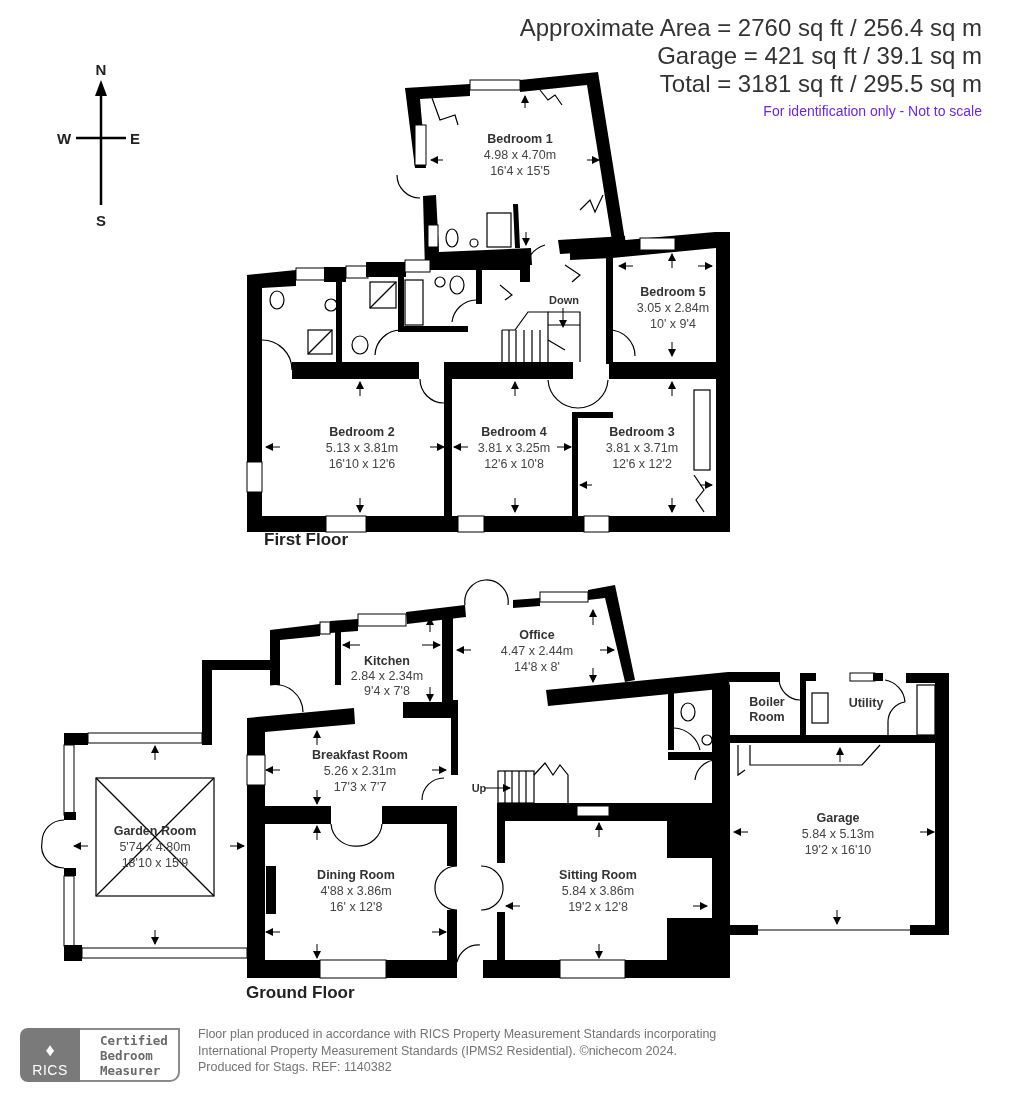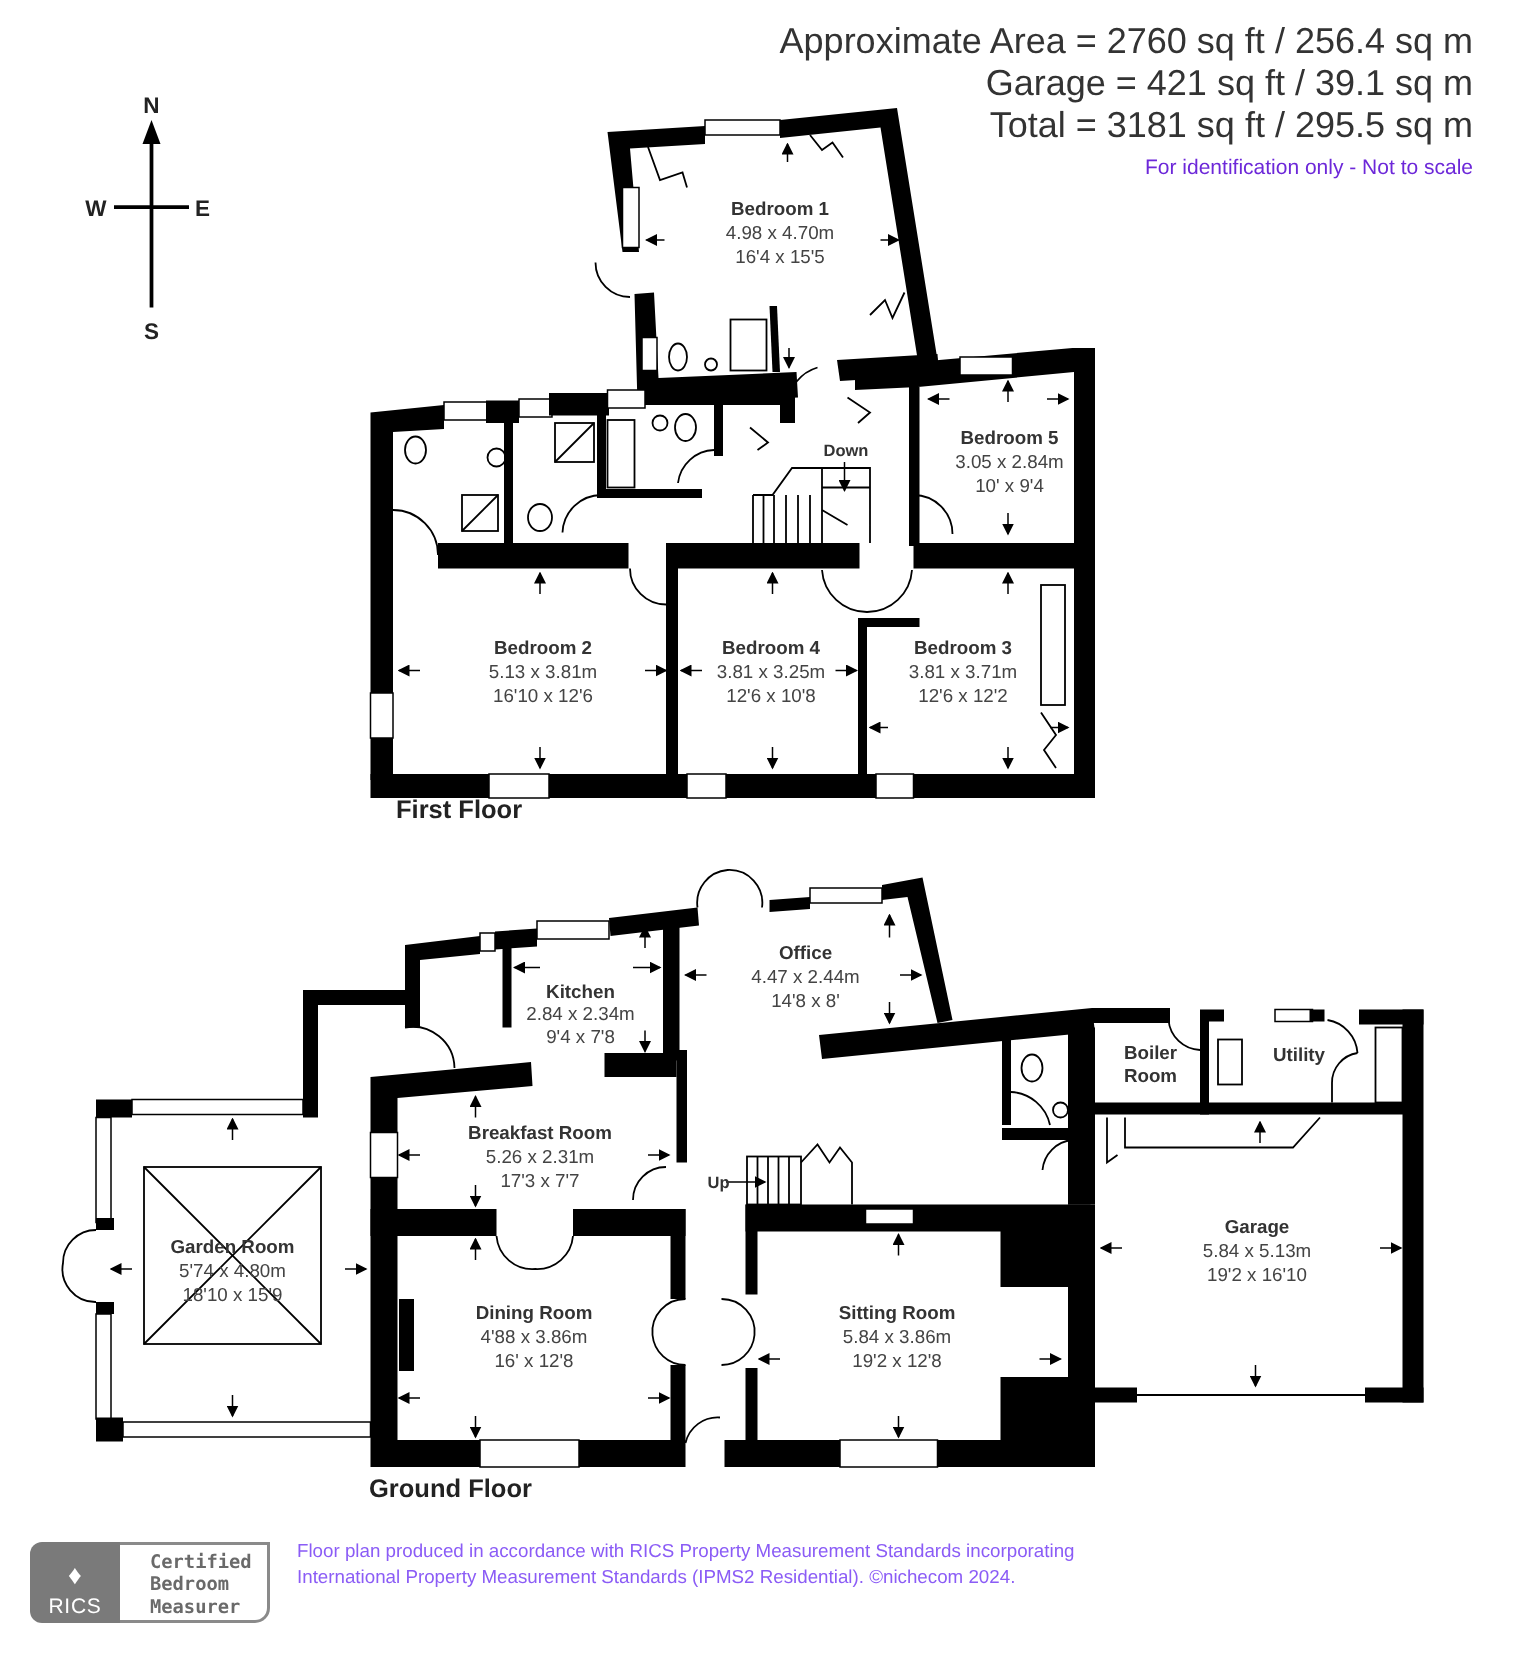--- a/index.html
+++ b/index.html
@@ -16,21 +16,21 @@
   .room-name { font-family: "Liberation Sans", sans-serif; font-size: 12.5px; font-weight: bold; fill: #333333; text-anchor: middle; }
   .room-dim { font-family: "Liberation Sans", sans-serif; font-size: 12.5px; fill: #444444; text-anchor: middle; }
   .small-label { font-family: "Liberation Sans", sans-serif; font-size: 11px; font-weight: bold; fill: #333333; text-anchor: middle; }
   .floor-label { position: absolute; font-size: 17px; font-weight: bold; color: #222222; }
   .compass-label { font-family: "Liberation Sans", sans-serif; font-size: 15px; font-weight: bold; fill: #222; text-anchor: middle; }
   .footer { position: absolute; left: 20px; top: 1028px; display: flex; align-items: flex-start; }
   .rics-logo { width: 60px; height: 54px; background: #7a7a7a; border-radius: 8px 0 0 8px; color: #fff; display: flex; flex-direction: column; align-items: center; justify-content: flex-end; padding-bottom: 4px; box-sizing: border-box; }
   .rics-text { font-weight: normal; font-size: 14px; letter-spacing: 0.5px; }
   .rics-lion { font-size: 18px; line-height: 20px; margin-bottom: 2px; }
   .cert-box { width: 100px; height: 54px; border: 2px solid #8a8a8a; border-left: none; border-radius: 0 0 10px 0; box-sizing: border-box; padding: 3px 20px; color: #6a6a6a; font-family: "DejaVu Sans Mono", monospace; font-weight: bold; font-size: 12.5px; line-height: 15px; }
-  .footer-text { margin-left: 18px; color: #8b5cf6; font-size: 12.5px; line-height: 16.5px; margin-top: -2px; }
+  .footer-text { margin-left: 18px; color: #737373; font-size: 12.5px; line-height: 16.5px; margin-top: -2px; }
 </style>
 </head>
 <body>
 
 <div class="area-block">
   <div class="area-line">Approximate Area = 2760 sq ft / 256.4 sq m</div>
   <div class="area-line">Garage = 421 sq ft / 39.1 sq m</div>
   <div class="area-line">Total = 3181 sq ft / 295.5 sq m</div>
   <div class="area-note">For identification only - Not to scale</div>
 </div>
@@ -372,14 +372,15 @@
     <span class="rics-text">RICS</span>
   </div>
   <div class="cert-box">
     <div>Certified</div>
     <div>Bedroom</div>
     <div>Measurer</div>
   </div>
   <div class="footer-text">
     <div>Floor plan produced in accordance with RICS Property Measurement Standards incorporating</div>
     <div>International Property Measurement Standards (IPMS2 Residential).  ©nichecom 2024.</div>
+    <div>Produced for Stags.   REF: 1140382</div>
   </div>
 </div>
 
 </body></html>

